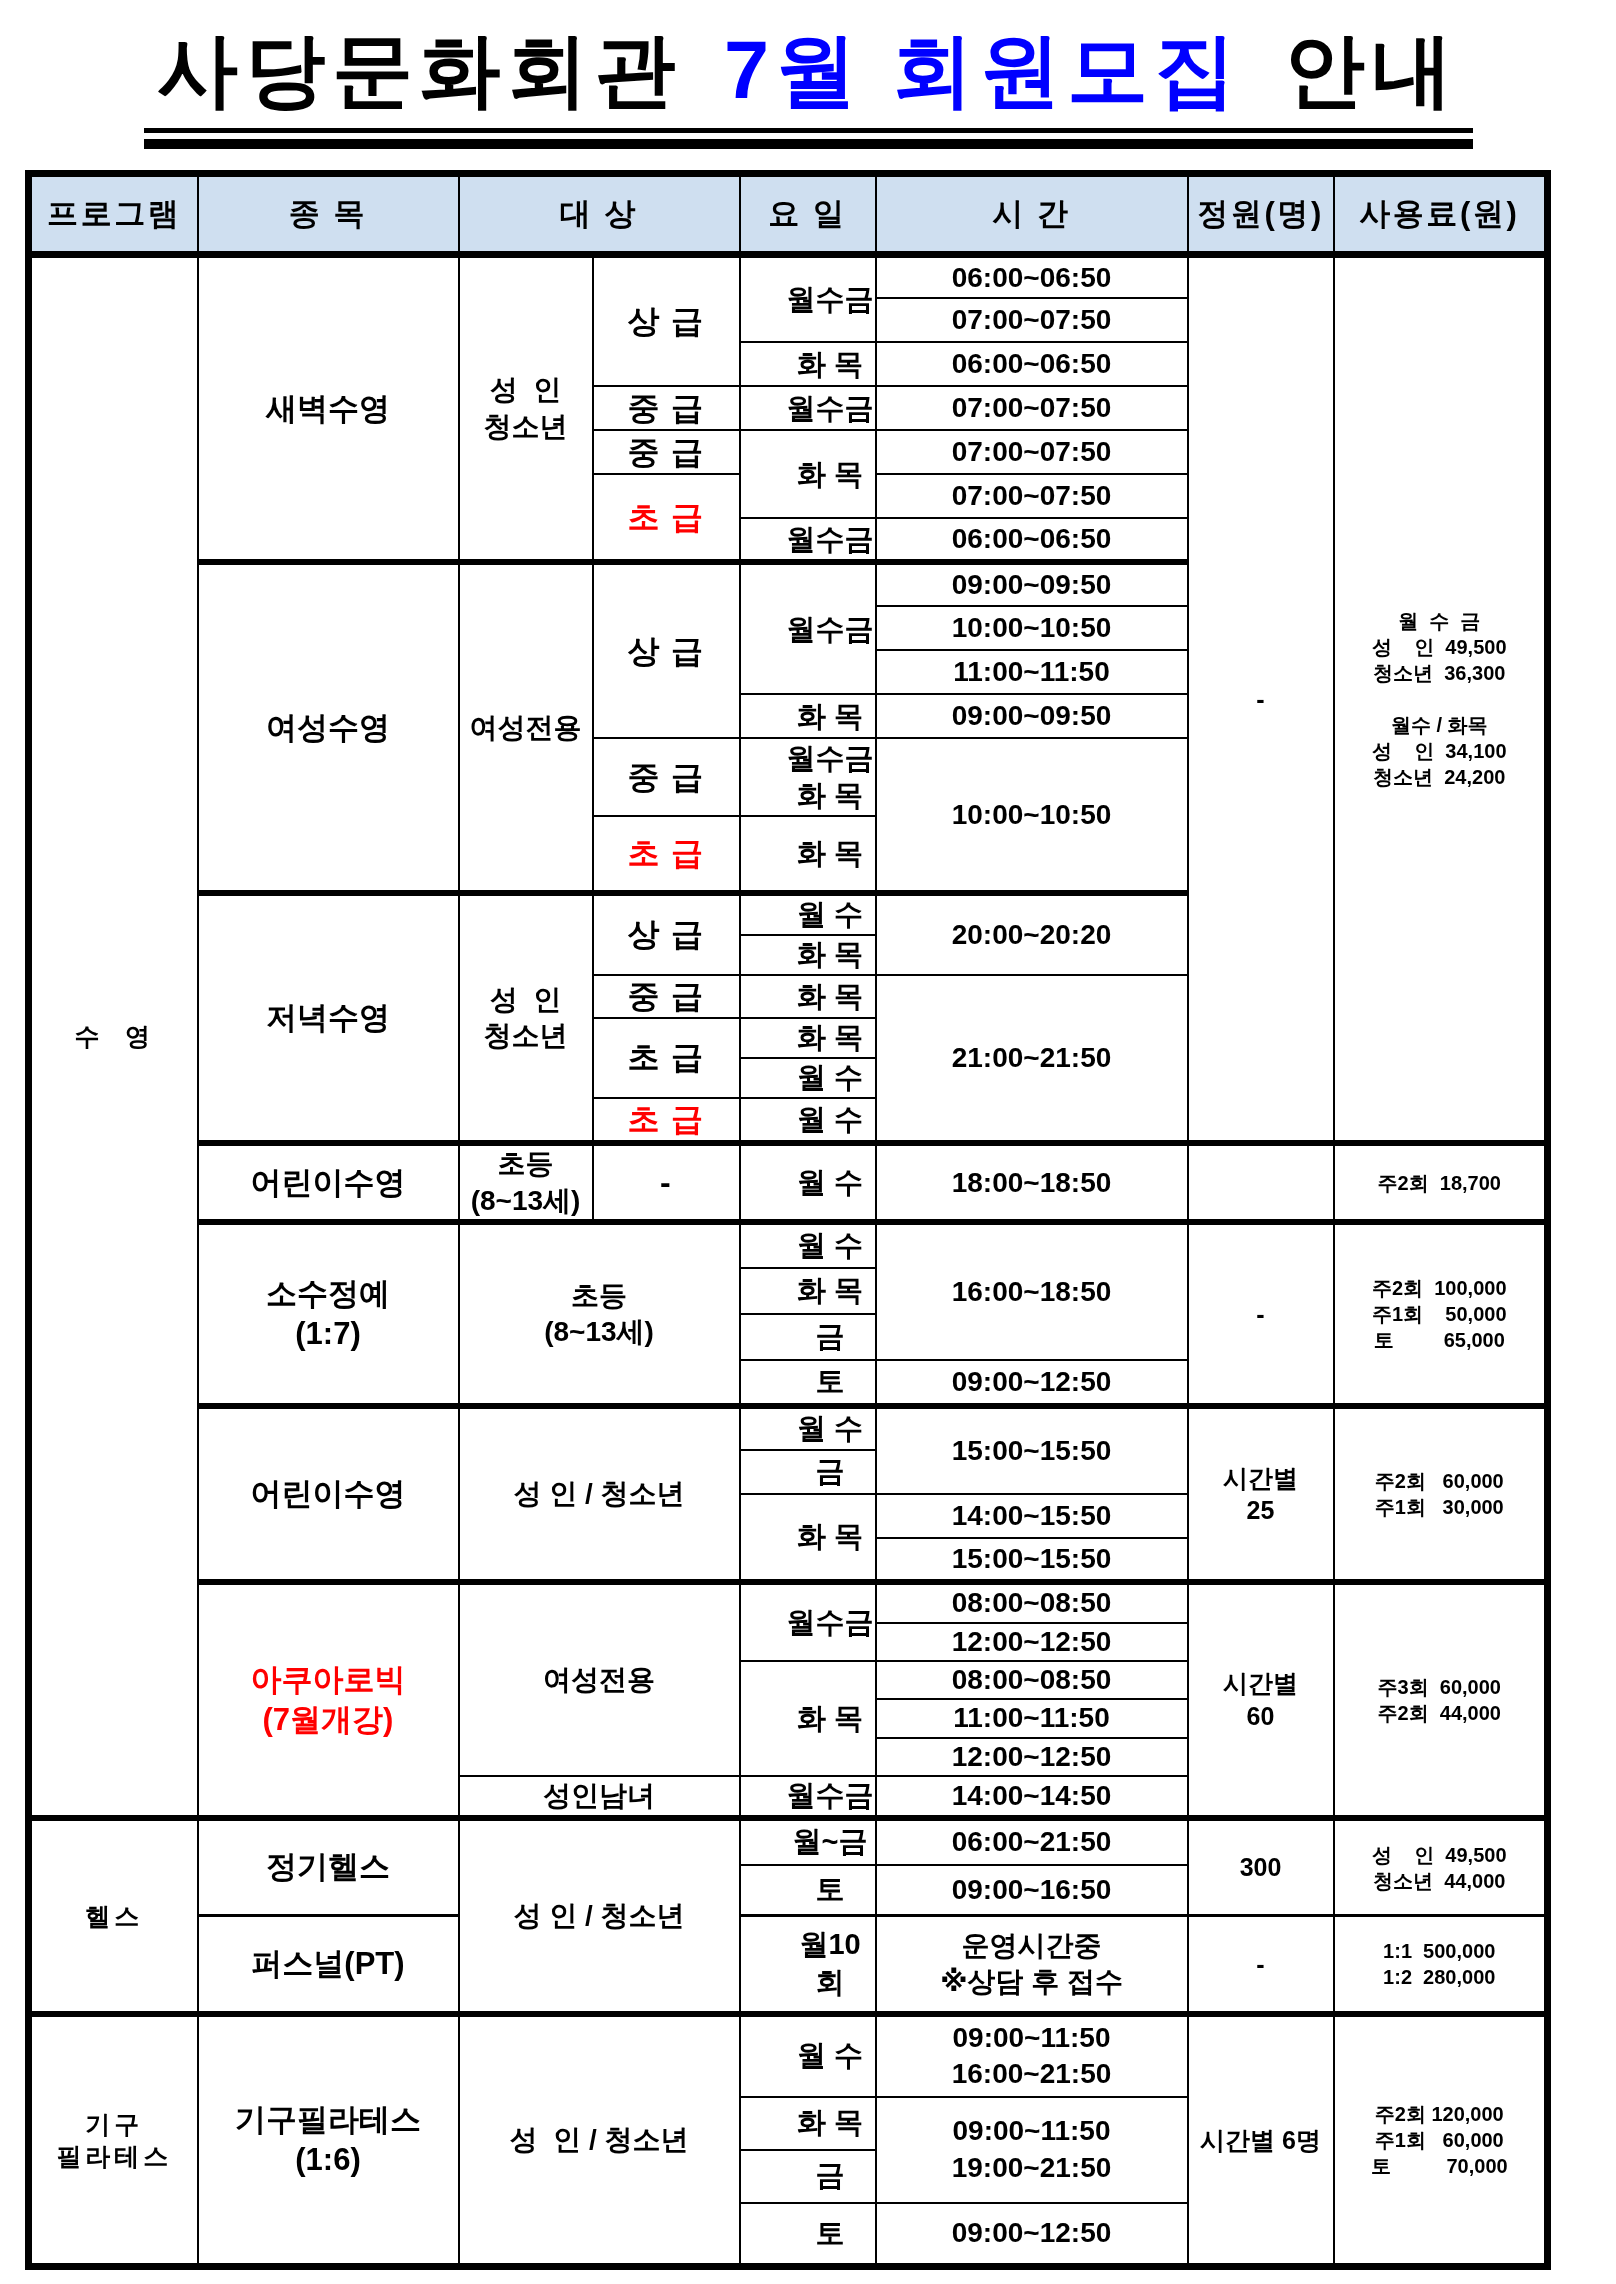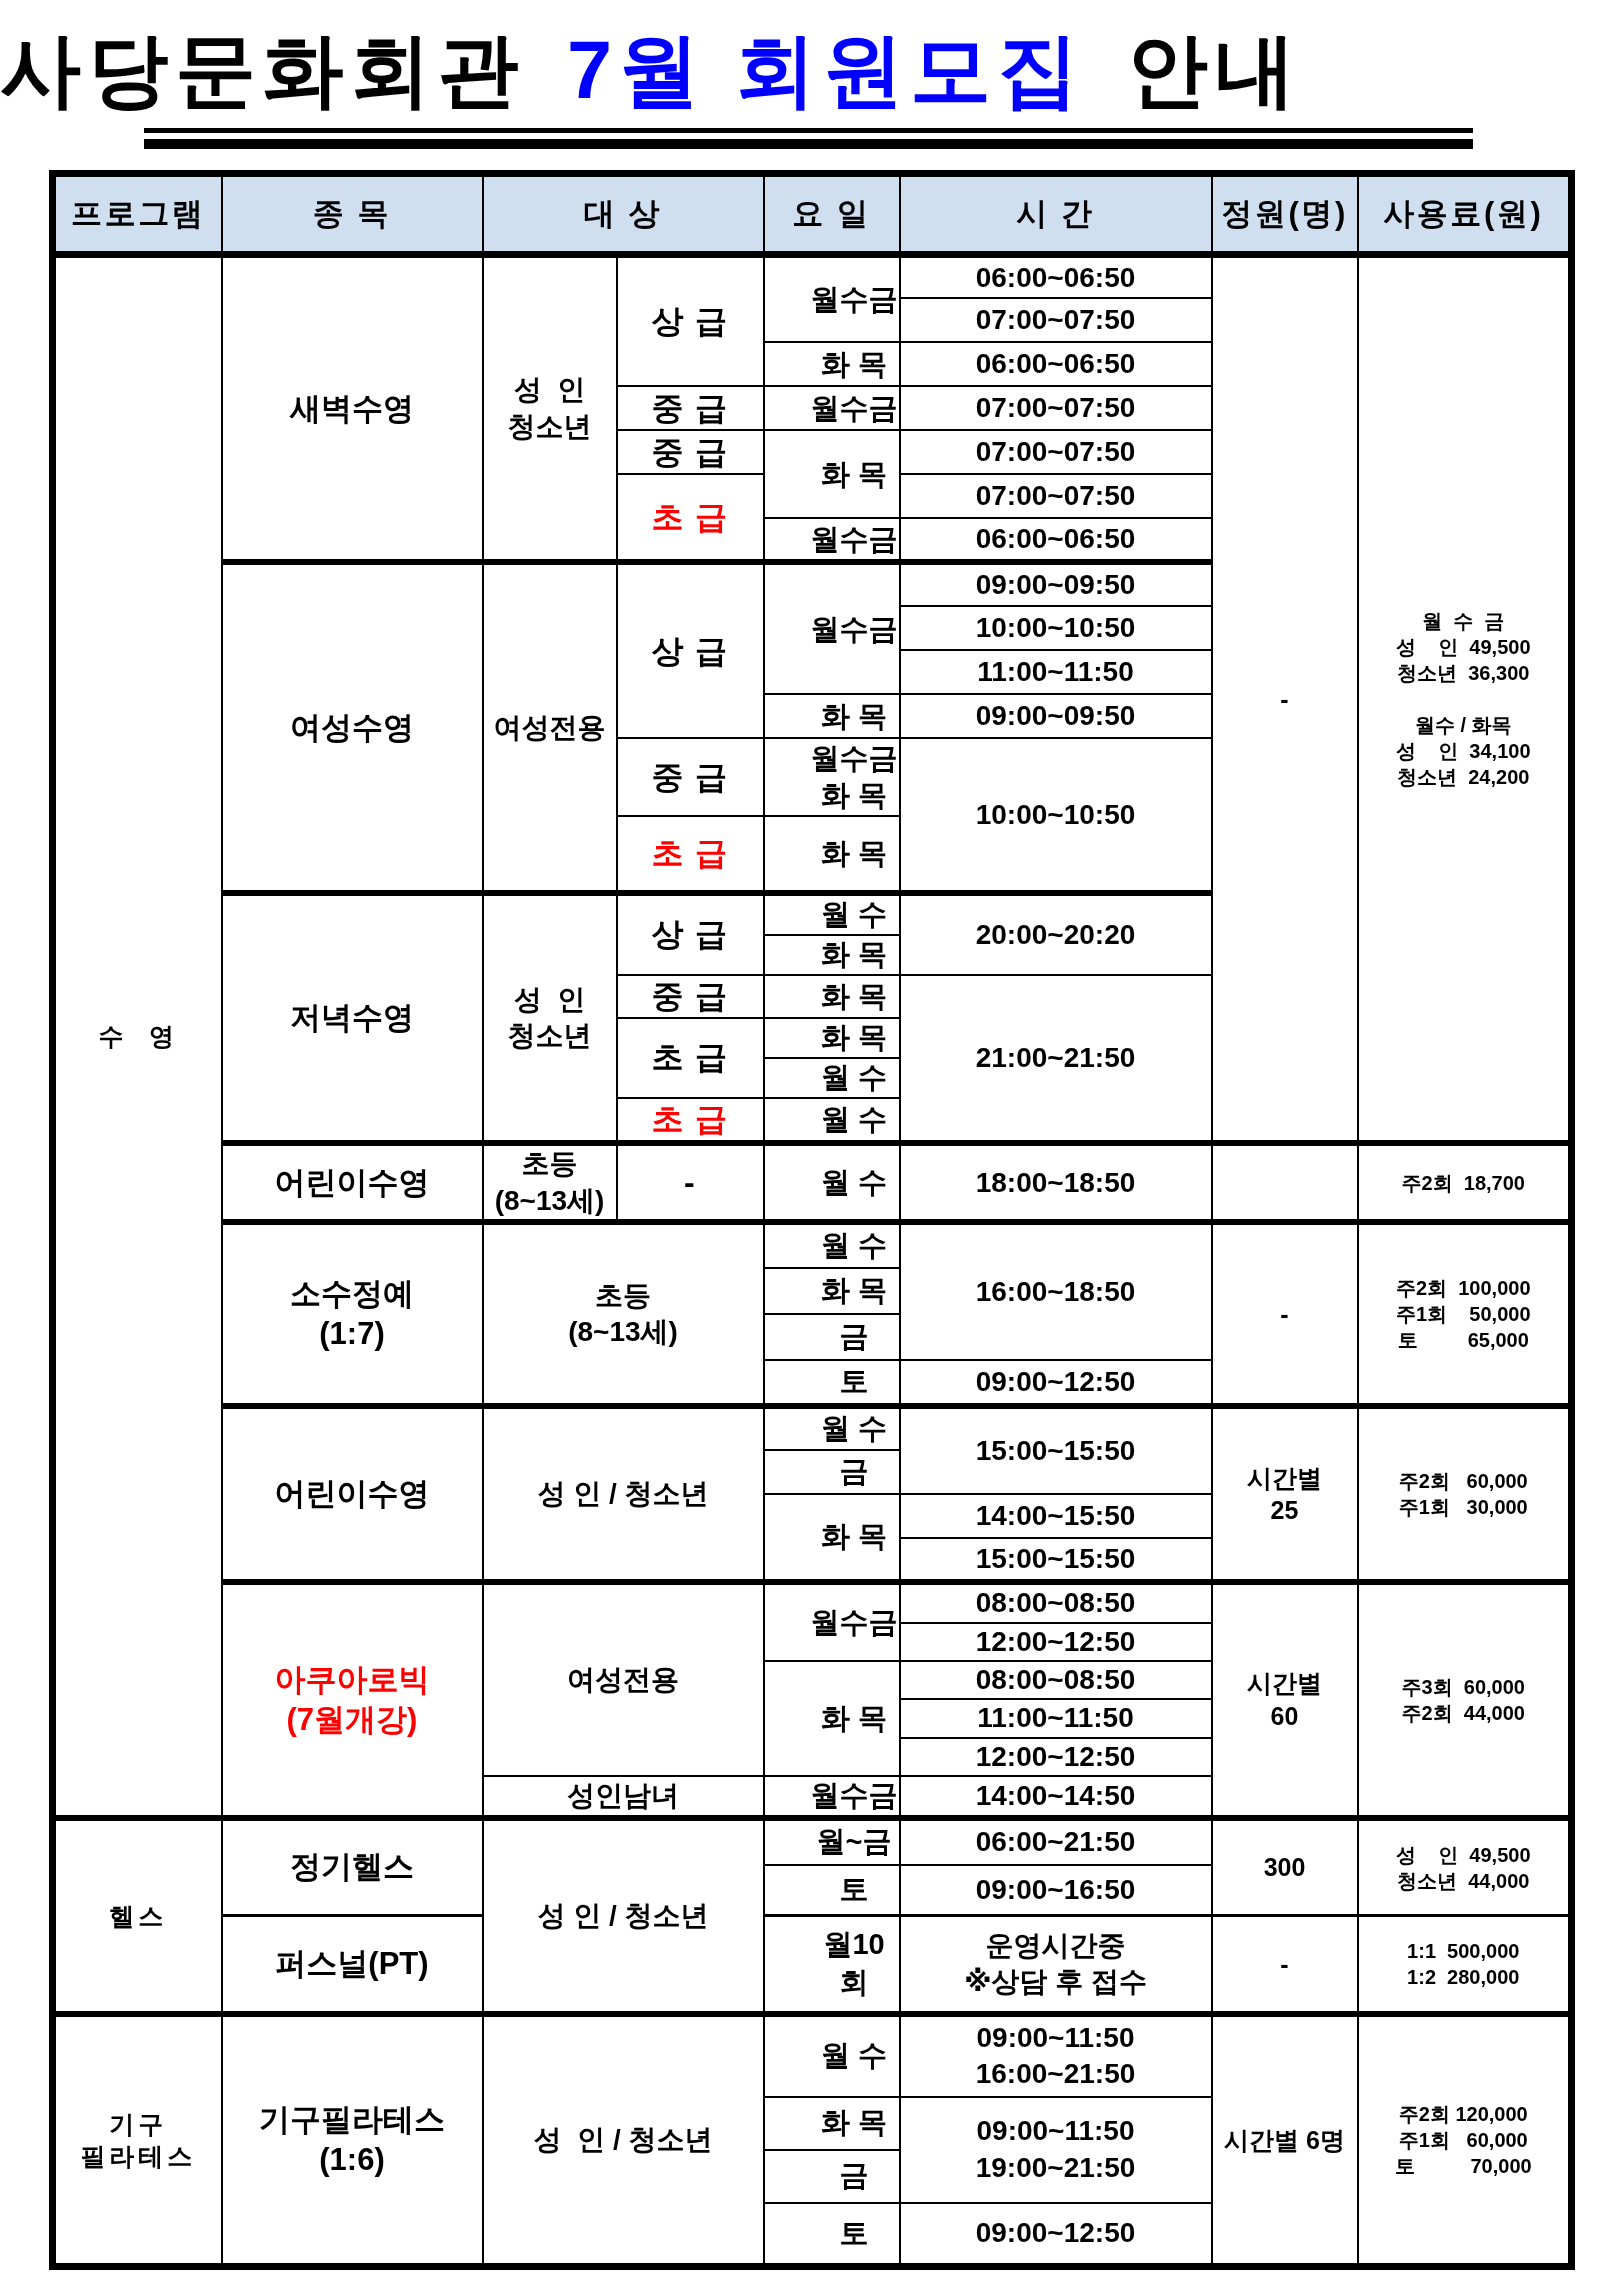--- a/index.html
+++ b/index.html
@@ -2,30 +2,30 @@
 <html style="font-size:10.4px"><head>
 <meta charset="utf-8">
 <style>
   html,body{margin:0;padding:0;}
   body{
     width:1616px;height:2284px;background:#ffffff;overflow:hidden;
     font-family:"Liberation Sans","DejaVu Sans",sans-serif;
     font-weight:bold;color:#000;
   }
   .title{
-    text-align:left;margin-top:22px;font-size:81px;font-weight:900;
+    text-align:center;margin-top:22px;font-size:81px;font-weight:900;
     letter-spacing:6.5px;line-height:1.2;white-space:nowrap;
   }
   .title .t-blue{color:#0000ff;margin:0 13px;}
   .title .t-black{color:#000;}
   .underline1{width:1329px;height:5.2px;background:#000;margin:9px auto 5.2px auto;}
   .underline2{width:1329px;height:10.4px;background:#000;margin:0 auto;}
   table.sched{
     border-collapse:collapse;table-layout:fixed;
-    width:1518px;margin:21px 0 0 49px;
+    width:1518px;margin:21px 0 0 25px;
     border:7.2px solid #000;
   }
   th{
     background:#cfdff0;font-size:31px;font-weight:800;
     border:2px solid #000;border-bottom:7.2px solid #000;
     height:72px;text-align:center;vertical-align:middle;
     letter-spacing:2.6px;
   }
   td{
     border:2px solid #000;text-align:center;vertical-align:middle;

